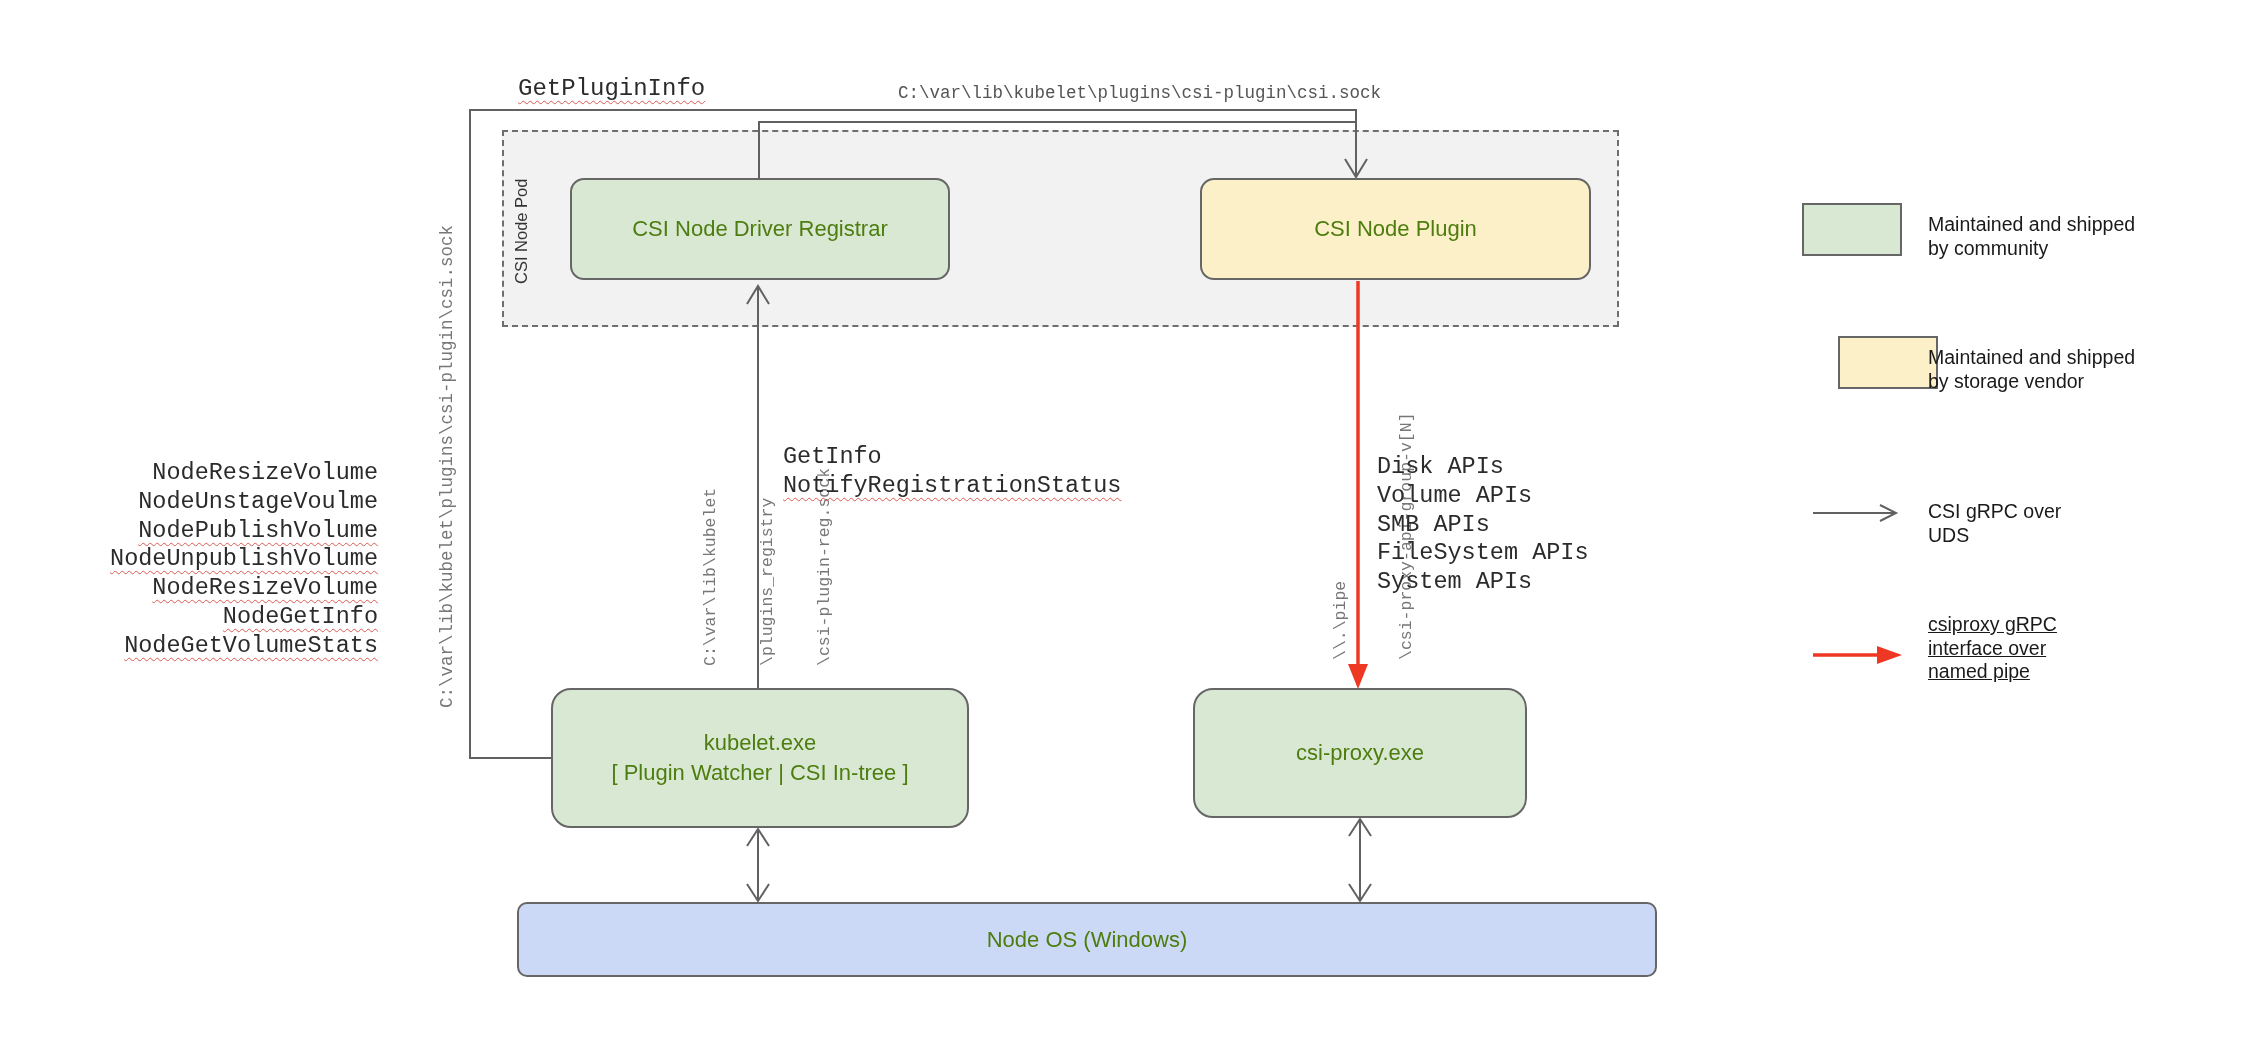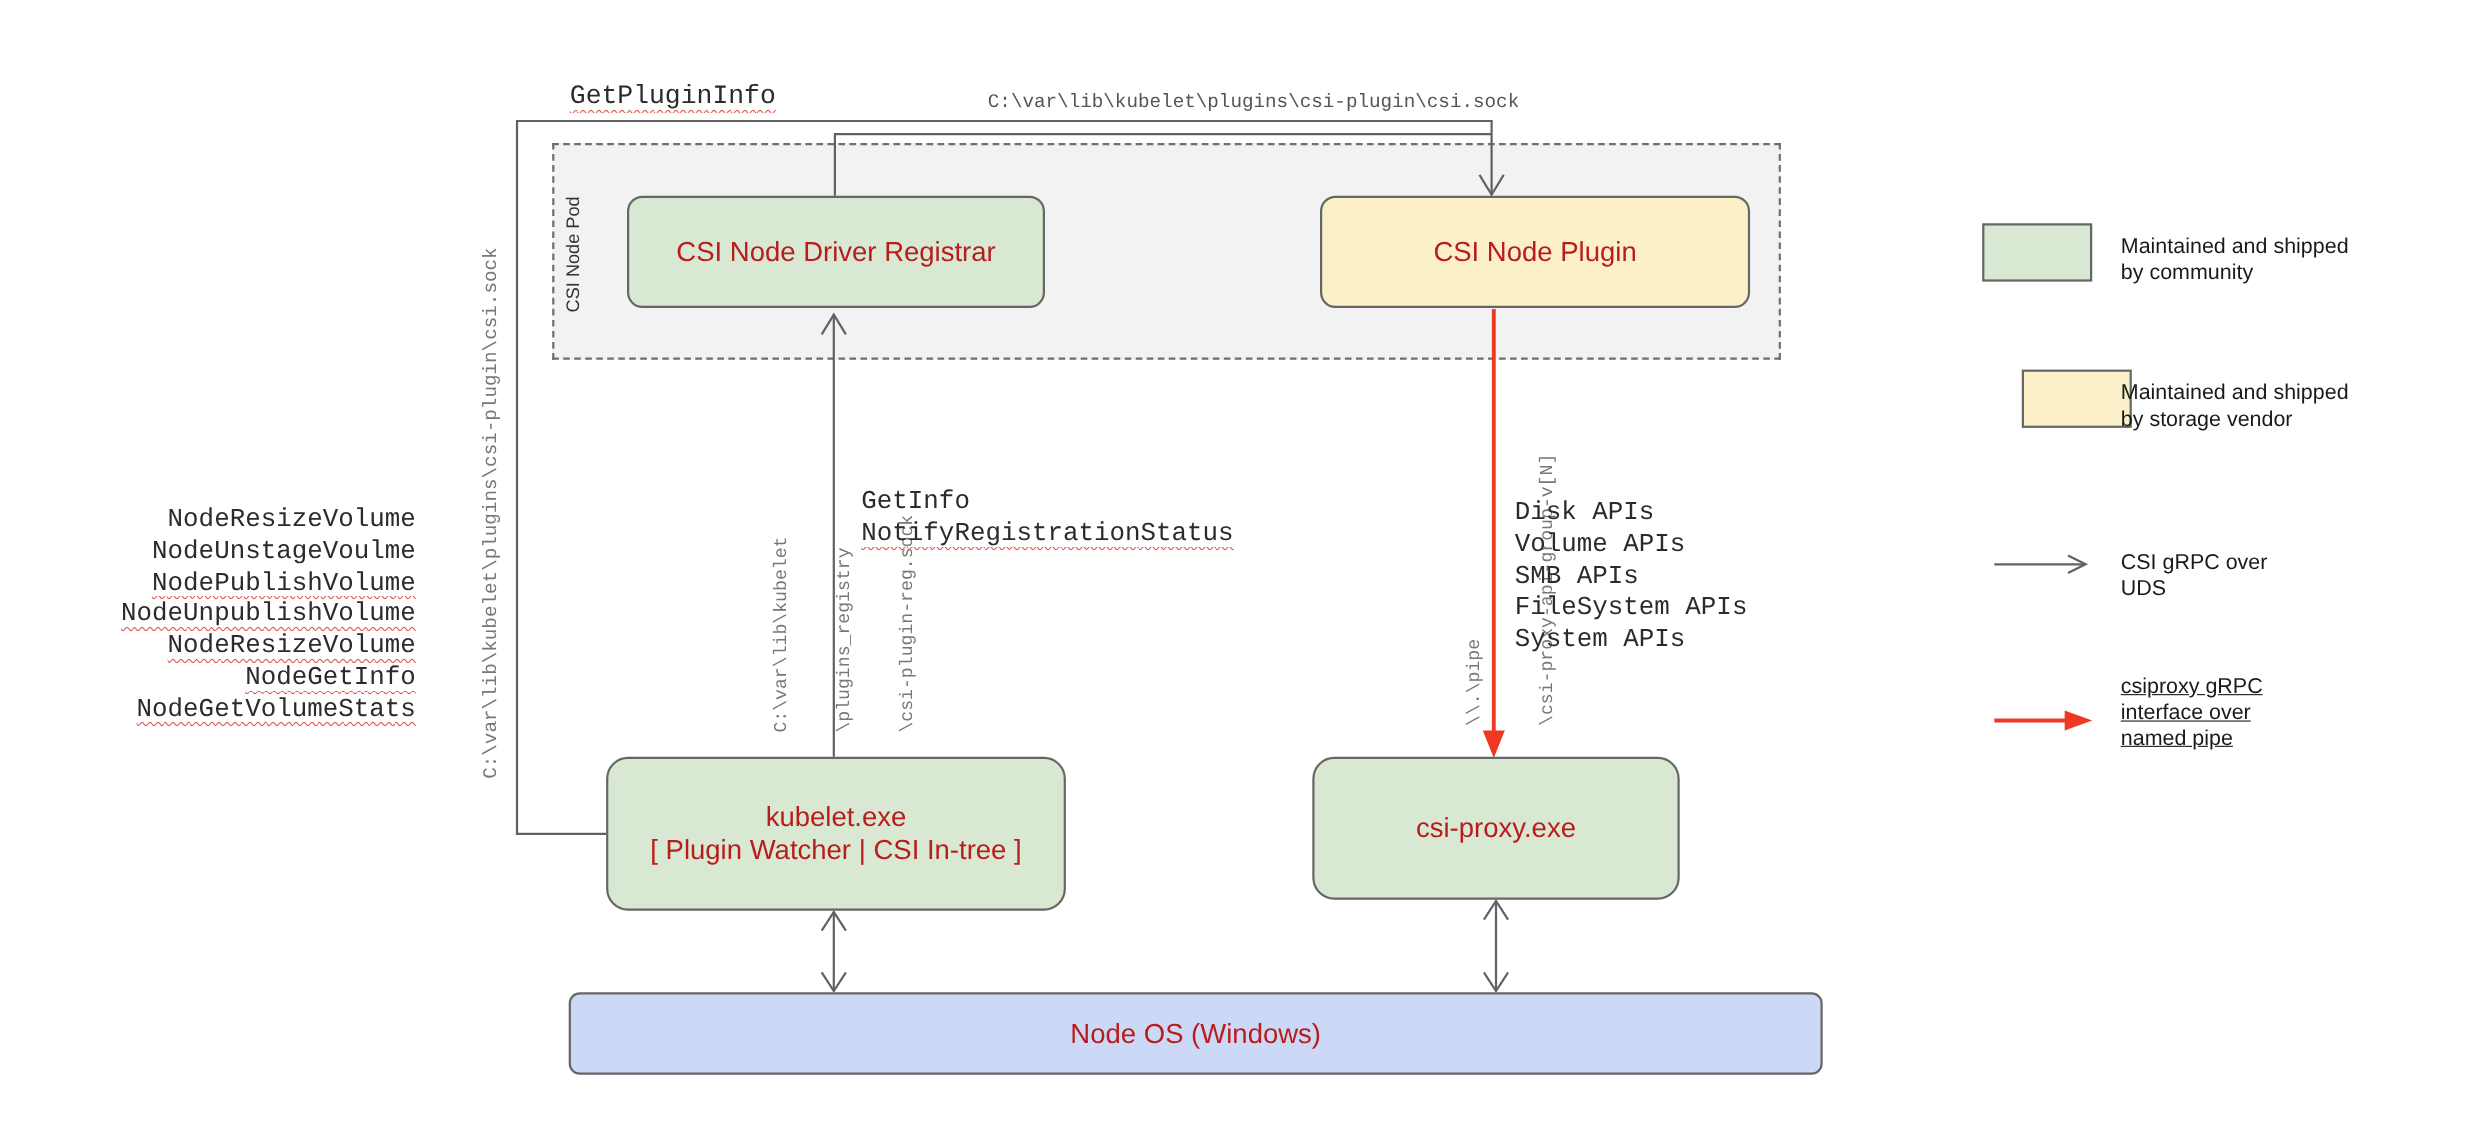--- a/index.html
+++ b/index.html
@@ -18,21 +18,21 @@
   .canvas{position:relative;width:2252px;height:1044px;background:#fff;}
   .abs{position:absolute;margin-top:13px;}
   svg.wires{position:absolute;left:0;top:0;width:2252px;height:1044px;pointer-events:none;}
 
   
   .node-box{
     position:absolute;
     border:2px solid var(--stroke);
     display:flex;align-items:center;justify-content:center;
     text-align:center;
-    font-size:25px;color:#b91c1c;line-height:30px;
+    font-size:22px;color:#4d7c0f;line-height:30px;
     box-sizing:border-box;
   }
   .round14{border-radius:14px;}
   .round20{border-radius:20px;}
   .green{background:var(--green);}
   .yellow{background:var(--yellow);margin-left:36px;}
   .blue{background:var(--blue);}
   .pod{
     position:absolute;left:502px;top:130px;width:1117px;height:197px;
     background:var(--pod-fill);

